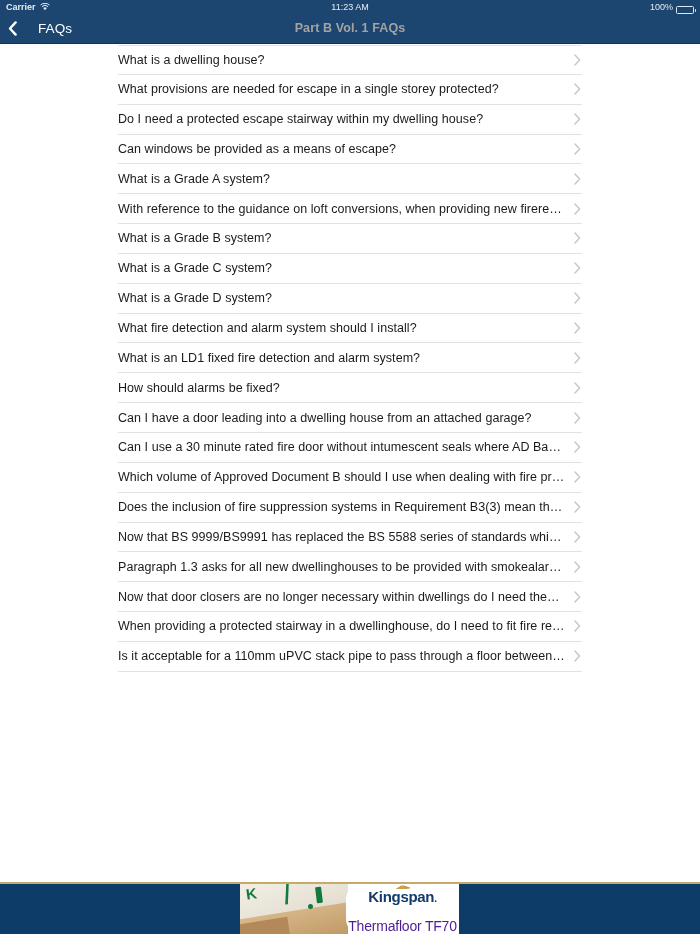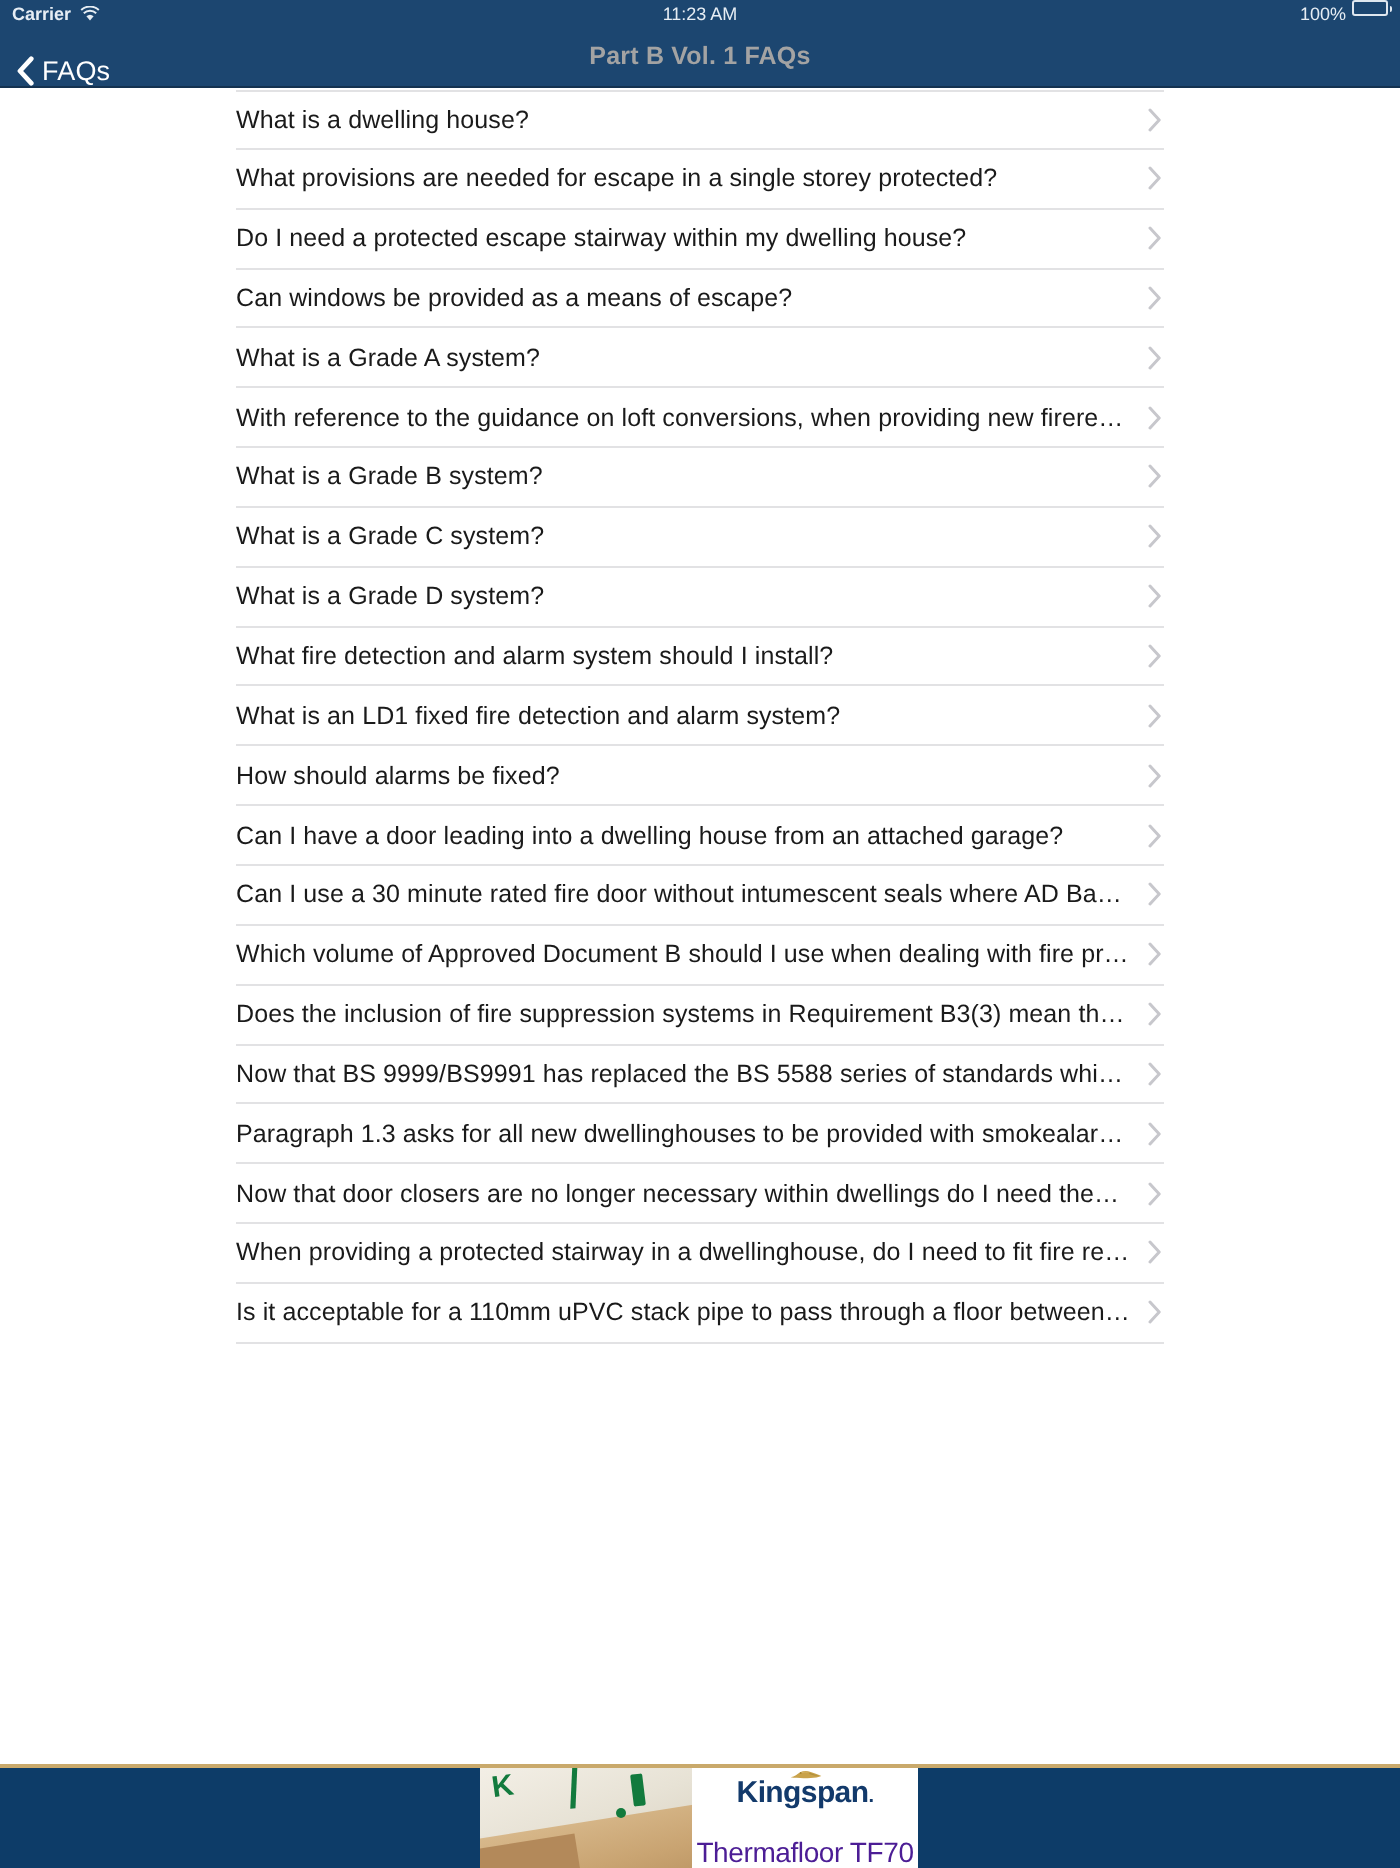--- a/index.html
+++ b/index.html
@@ -36,21 +36,21 @@
     position: absolute;
     left: 0; right: 0;
     text-align: center;
     font-size: 9px;
     line-height: 14px;
     pointer-events: none;
   }
   .sb-right {
     margin-left: auto;
     display: flex;
-    align-items: flex-start;
+    align-items: flex-end;
     gap: 3px;
     position: relative;
     z-index: 2;
   }
   .wifi-icon { display: block; }
   .battery {
     width: 18px; height: 8px;
     border: 1px solid #dfe7ef;
     border-radius: 1.5px;
     position: relative;
@@ -79,22 +79,22 @@
     height: 30px;
     background: #1c4670;
     border-bottom: 1px solid #143250;
     box-sizing: border-box;
   }
   .nav-back {
     position: absolute;
     left: 8px; top: 0;
     height: 29px;
     display: flex;
-    align-items: flex-end;
-    gap: 4px;
+    align-items: center;
+    gap: 21px;
     cursor: pointer;
   }
   .chevron-left {
     display: block;
     width: 9px; height: 15px;
   }
   .nav-back-label {
     color: #ffffff;
     font-size: 13.5px;
     letter-spacing: 0.1px;
@@ -233,20 +233,21 @@
   }
   .ad-logo {
     position: absolute;
     right: 0; top: 0;
     width: 113px; height: 50px;
     background: #ffffff;
     display: flex;
     flex-direction: column;
     align-items: center;
     justify-content: flex-start;
+    border-radius: 15px;
   }
   .ad-crest { display: block; margin-top: 1px; }
   .ad-brand {
     font-size: 15px;
     font-weight: bold;
     color: #133a6b;
     line-height: 15px;
     letter-spacing: -0.3px;
     margin-top: -1px;
   }

